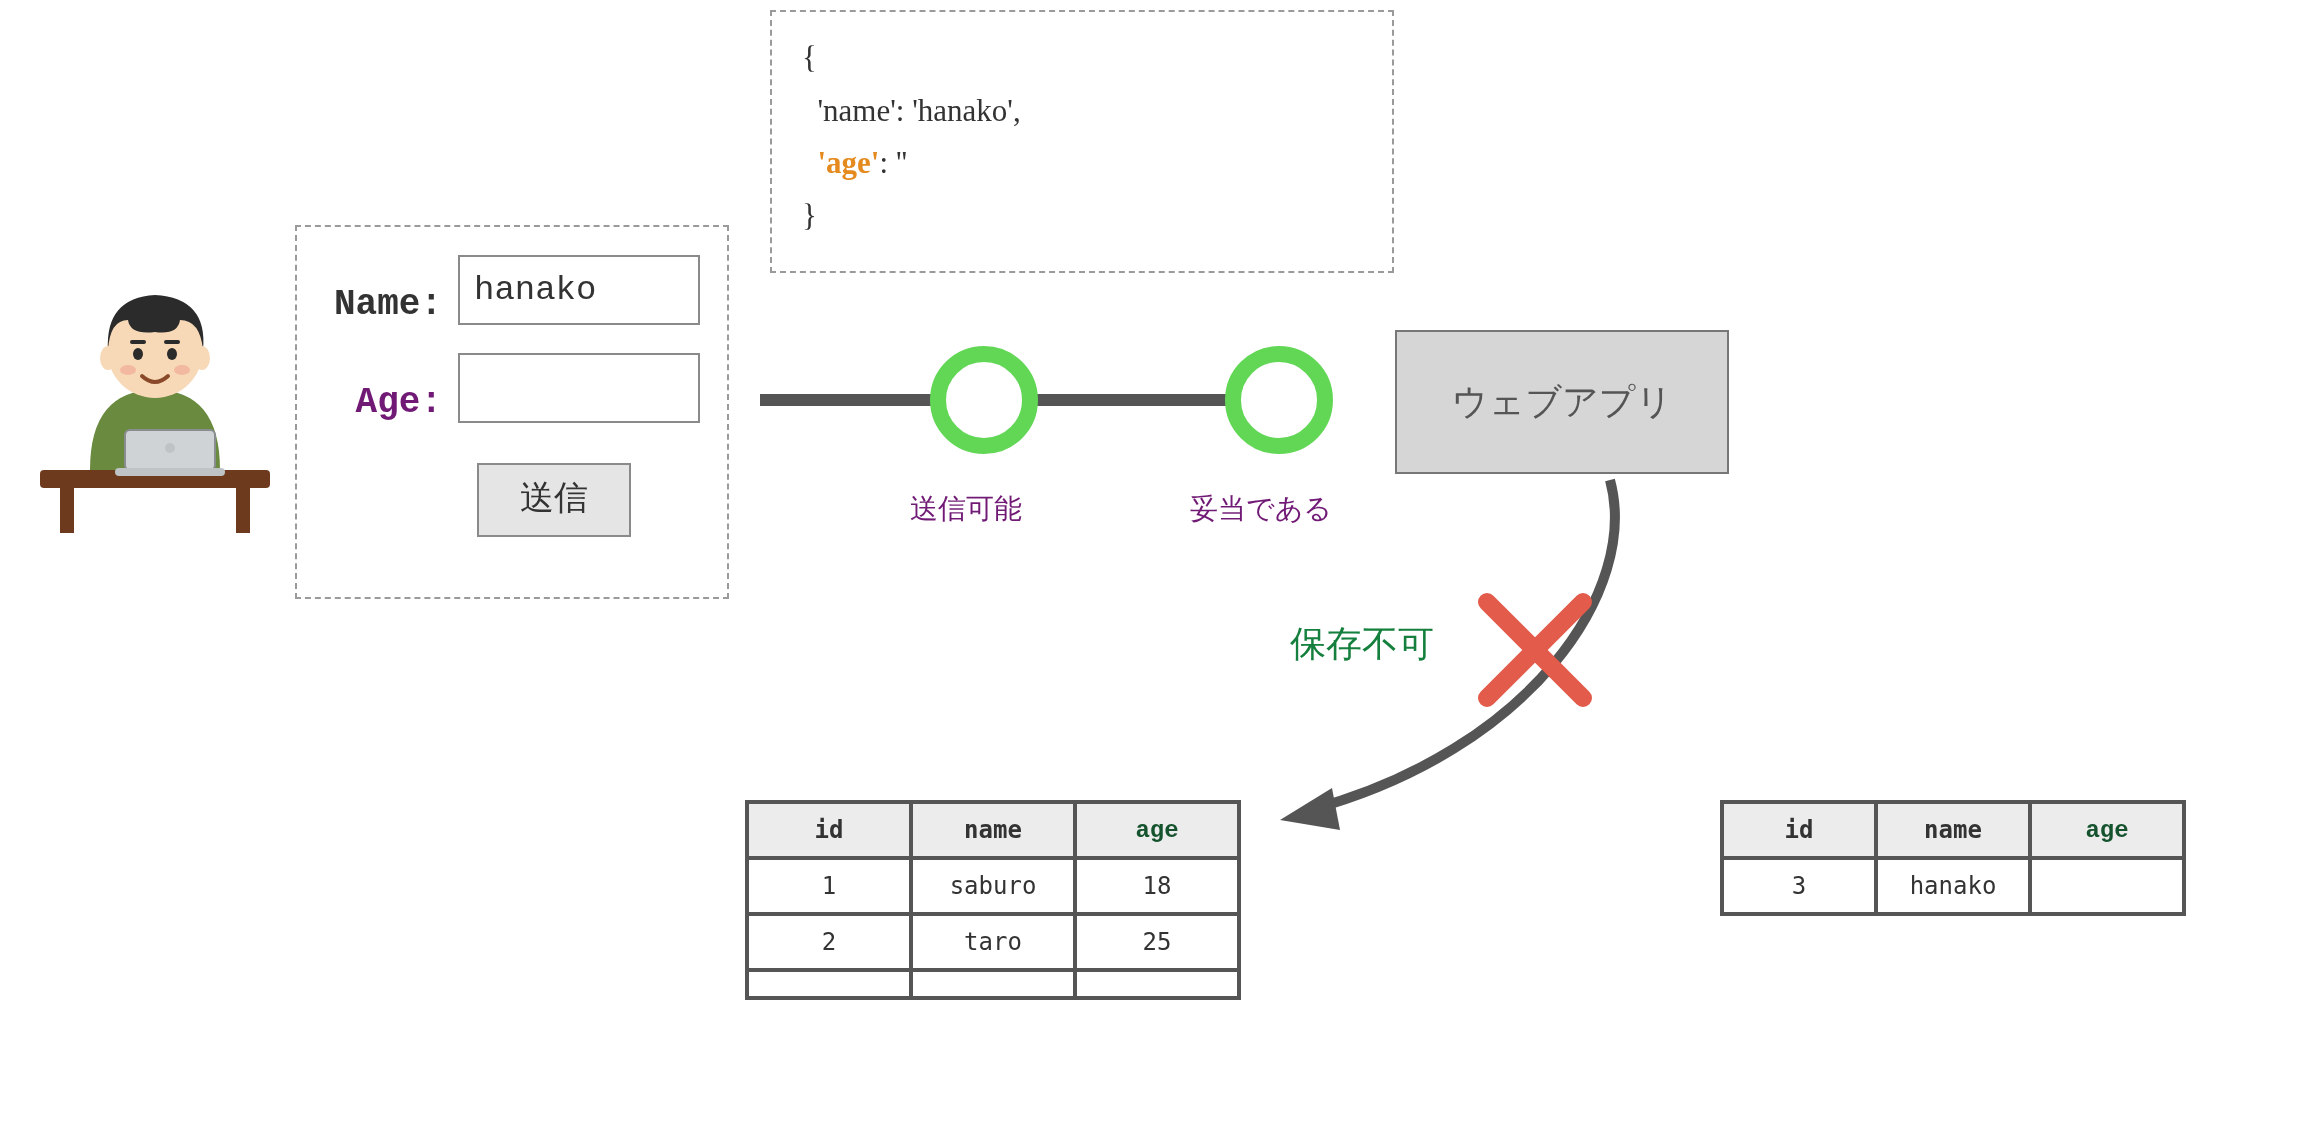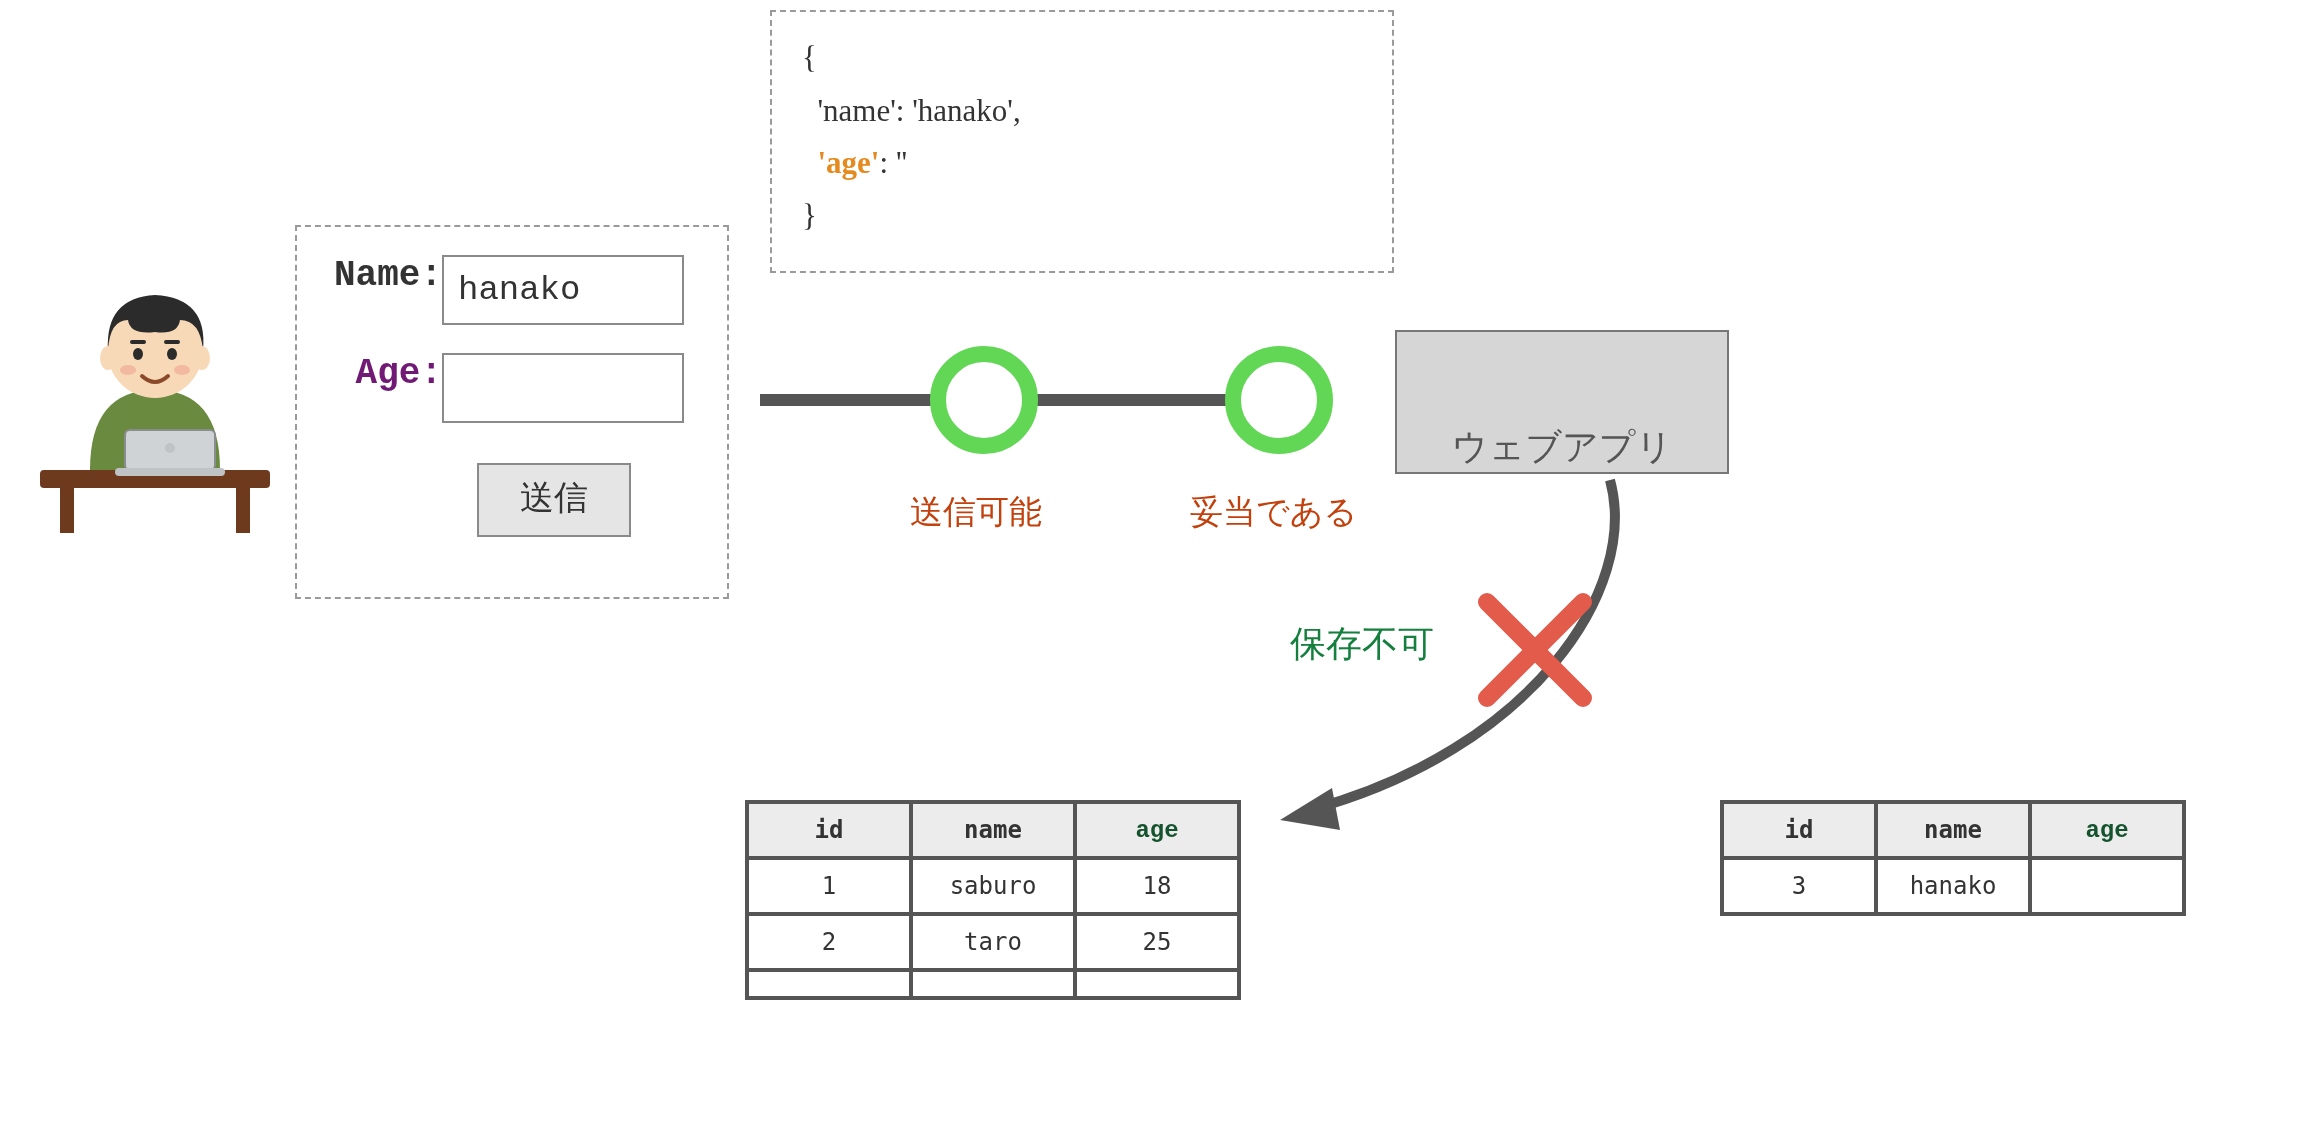--- a/index.html
+++ b/index.html
@@ -20,21 +20,22 @@
 
   
   .form-panel {
     border: 2px dashed #9a9a9a;
     width: 430px;
     height: 370px;
     font-size: 36px;
   }
   .form-row {
     display: flex;
-    align-items: flex-start;
+    align-items: flex-end;
+    gap: 16px;
     margin: 28px 25px 0 25px;
   }
   .form-label {
     width: 120px;
     text-align: right;
     font-weight: 700;
   }
   .form-label.age { color: #701a75; }
   .form-input {
     border: 2px solid #8a8a8a;
@@ -72,22 +73,22 @@
   
   .circle {
     width: 108px;
     height: 108px;
     border: 16px solid #62d756;
     border-radius: 50%;
     box-sizing: border-box;
     background: #fff;
   }
   .status-label {
-    font-size: 33px;
-    color: #c2410c;
+    font-size: 28px;
+    color: #701a75;
     text-align: center;
     font-family: -apple-system, "Helvetica Neue", Arial, sans-serif;
     white-space: nowrap;
   }
 
   .webapp-box {
     border: 2px solid #777;
     background: #d6d6d6;
     width: 330px;
     height: 140px;
@@ -190,21 +191,21 @@
     <line x1="0" y1="30" x2="520" y2="30" stroke="#555" stroke-width="12"></line>
     <polygon points="560,30 512,8 512,52" fill="#555"></polygon>
   </svg>
 
   <div class="abs circle" style="left:930px; top:346px;"></div>
   <div class="abs circle" style="left:1225px; top:346px;"></div>
 
   <div class="abs status-label" style="left:910px; top:490px;">送信可能</div>
   <div class="abs status-label" style="left:1190px; top:490px;">妥当である</div>
 
-  <div class="abs webapp-box" style="left:1395px; top:330px;align-items:flex-end;">
+  <div class="abs webapp-box" style="left:1395px; top:330px;">
     <span>ウェブアプリ</span>
   </div>
 
   <svg class="abs" style="left:1250px; top:470px;" width="420" height="380">
     <path d="M360 10 C 390 120, 280 280, 60 340" stroke="#555" stroke-width="10" fill="none"></path>
     <polygon points="30,350 82,318 90,360" fill="#555"></polygon>
   </svg>
 
   <svg class="abs" style="left:1475px; top:590px;" width="120" height="120">
     <line x1="12" y1="12" x2="108" y2="108" stroke="#e25b4b" stroke-width="18" stroke-linecap="round"></line>

